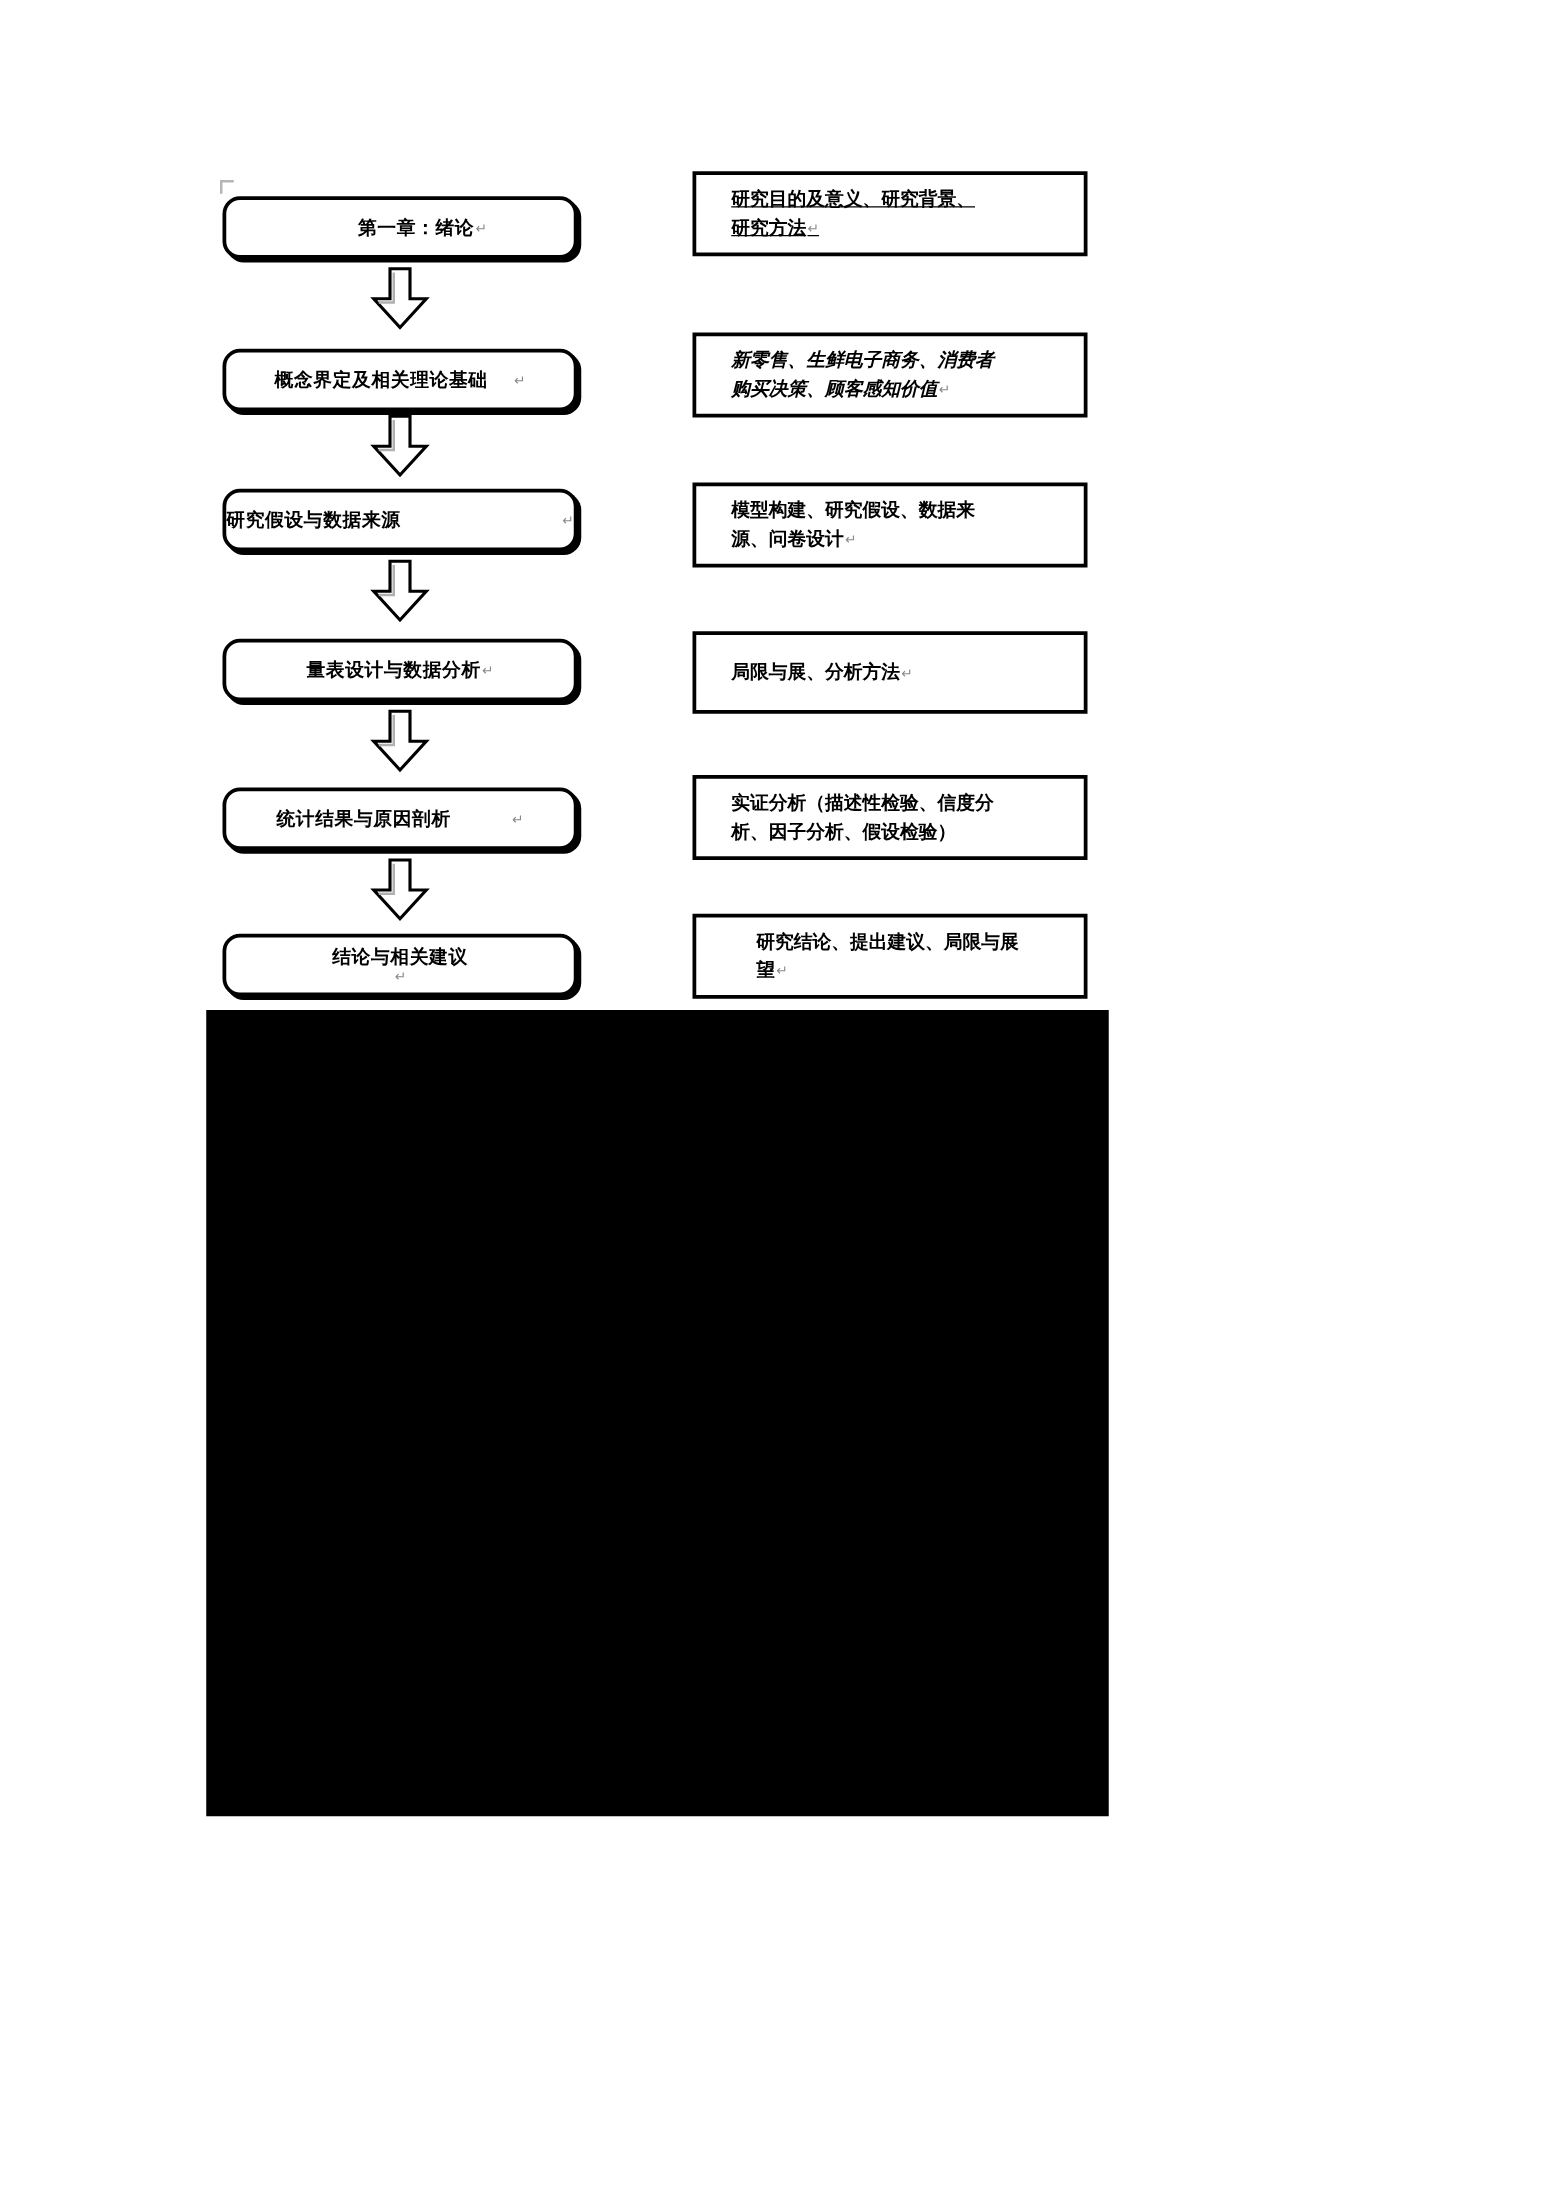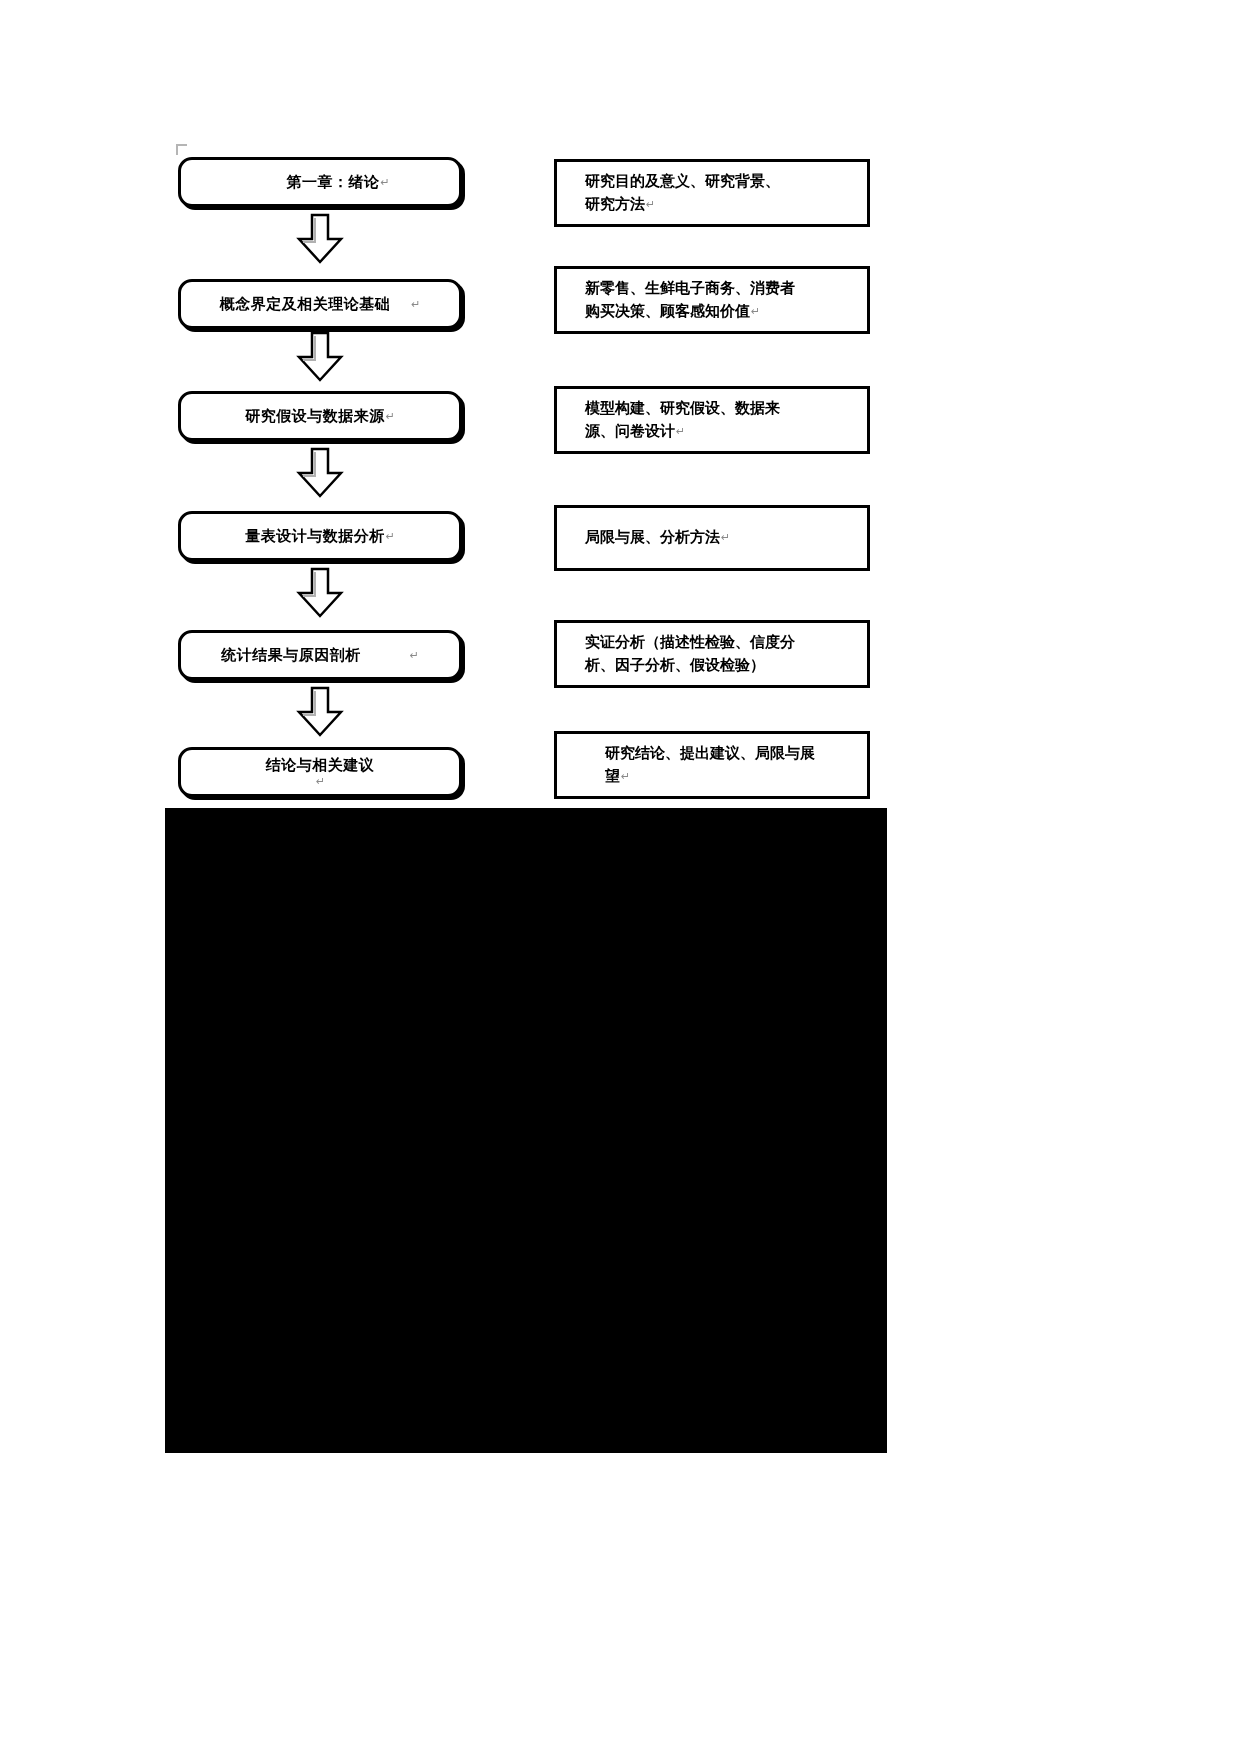--- a/index.html
+++ b/index.html
@@ -113,21 +113,21 @@
   <div class="chapter-box" style="top:157px;padding-left:36px;">
     <span class="chapter-label">第一章：绪论</span>
       <span class="pilcrow">↵</span>
   </div>
 
   <div class="chapter-box" style="top:279px;gap:20px;">
     <span class="chapter-label">概念界定及相关理论基础</span>
       <span class="pilcrow">↵</span>
   </div>
 
-  <div class="chapter-box" style="top:391px;">
+  <div class="chapter-box" style="top:391px;justify-content:space-between;">
     <span class="chapter-label">研究假设与数据来源</span>
       <span class="pilcrow">↵</span>
   </div>
 
   <div class="chapter-box" style="top:511px;">
     <span class="chapter-label">量表设计与数据分析</span>
       <span class="pilcrow">↵</span>
   </div>
 
   <div class="chapter-box" style="top:630px;gap:48px;">
@@ -168,28 +168,28 @@
     </svg>
   </div>
 
   <div class="arrow" style="top:686px;">
     <svg width="48" height="52" viewBox="0 0 48 52" xmlns="http://www.w3.org/2000/svg">
       <polygon points="16,2 32,2 32,26 45,26 24,49 3,26 16,26" fill="#ffffff" stroke="#000000" stroke-width="2.5" stroke-linejoin="miter"></polygon>
       <polyline points="19,5 19,29 7,29" fill="none" stroke="#b0b0b0" stroke-width="2"></polyline>
     </svg>
   </div>
 
-  <div class="detail-box" style="top:159px; height:68px;">
+  <div class="detail-box" style="top:137px; height:68px;text-decoration:underline;">
     <div class="detail-text">
       <div>研究目的及意义、研究背景、</div>
       <div><span>研究方法</span><span class="pilcrow">↵</span></div>
     </div>
   </div>
 
-  <div class="detail-box" style="top:266px; height:68px;">
+  <div class="detail-box" style="top:266px; height:68px;font-style:italic;">
     <div class="detail-text">
       <div>新零售、生鲜电子商务、消费者</div>
       <div><span>购买决策、顾客感知价值</span><span class="pilcrow">↵</span></div>
     </div>
   </div>
 
   <div class="detail-box" style="top:386px; height:68px;">
     <div class="detail-text">
       <div>模型构建、研究假设、数据来</div>
       <div><span>源、问卷设计</span><span class="pilcrow">↵</span></div>

